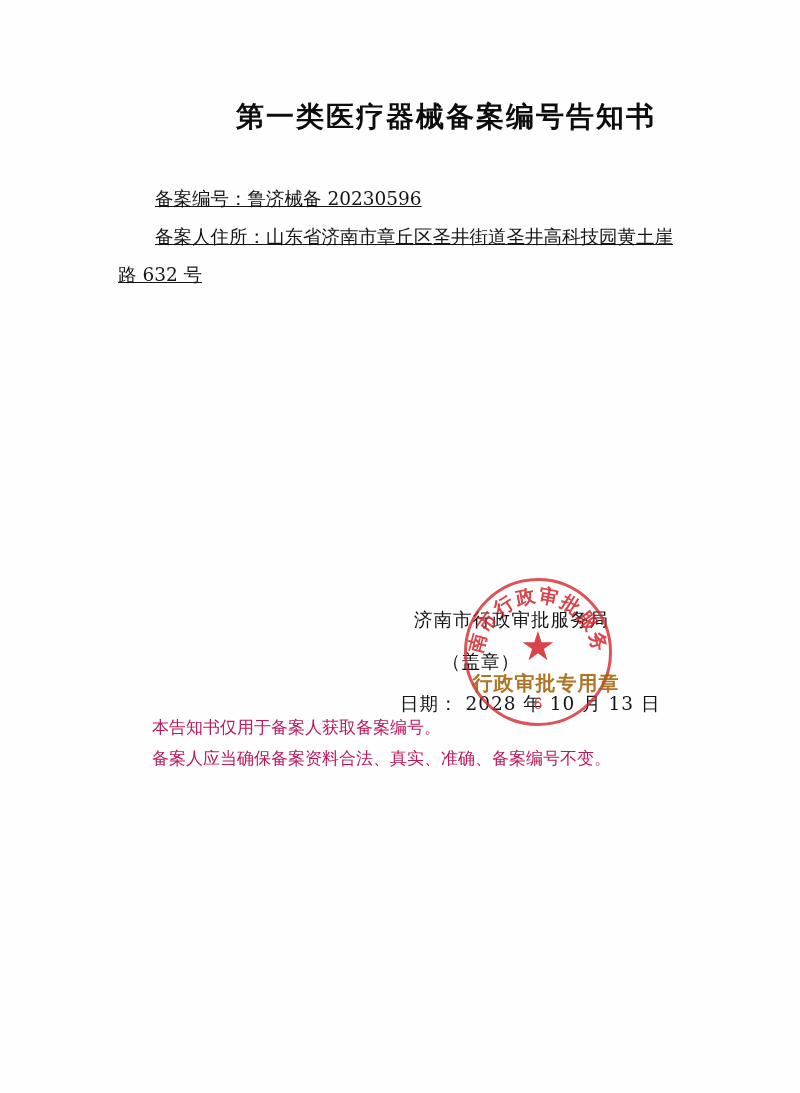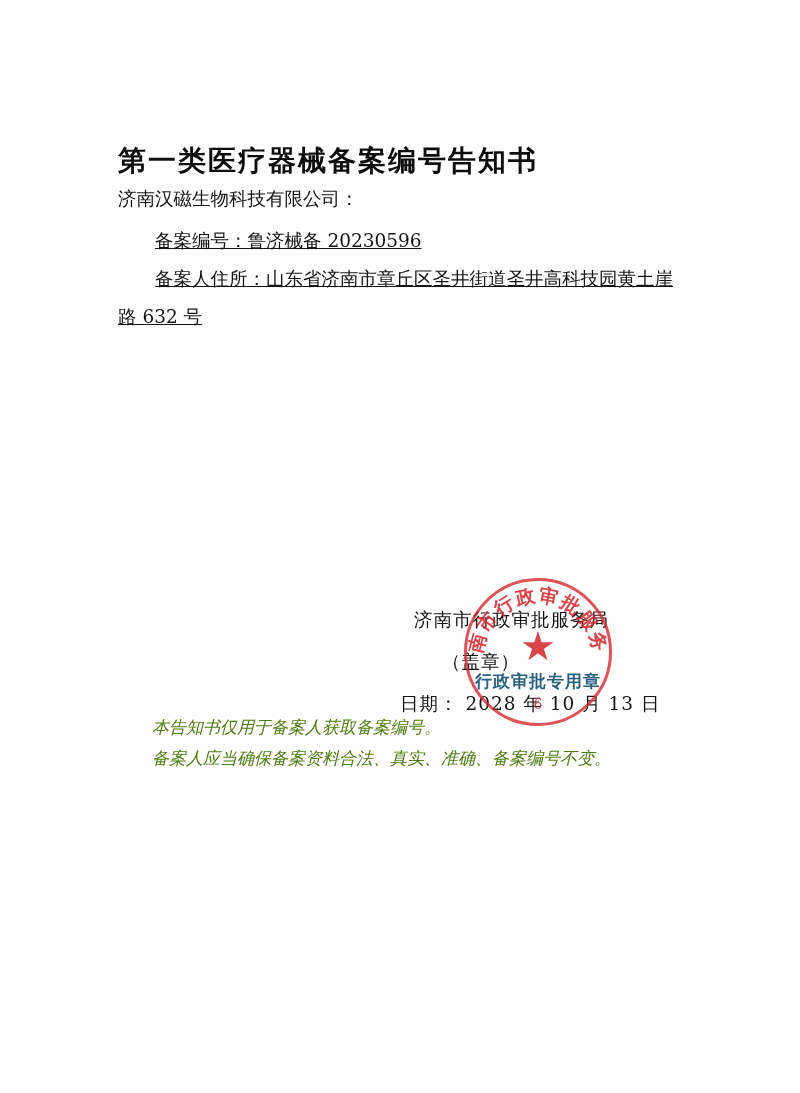--- a/index.html
+++ b/index.html
@@ -20,27 +20,26 @@
     width: 800px;
     height: 1093px;
     background: #fefefe;
   }
 
   .doc-title {
     position: absolute;
     top: 98px;
     left: 0;
     width: 656px;
-    text-align: center;
+    text-align: right;
     font-size: 28px;
     font-weight: bold;
     letter-spacing: 2px;
     font-family: "DejaVu Serif", "Liberation Serif", serif;
     color: #0d0d0d;
-    margin-top: 44px;
   }
 
   .body-block {
     position: absolute;
     top: 180px;
     left: 118px;
     width: 564px;
     font-size: 18.5px;
     line-height: 38px;
     color: #141414;
@@ -118,26 +117,26 @@
   .seal .arc text {
     fill: #d2242a;
     font-family: "DejaVu Serif", "Liberation Serif", serif;
     font-size: 19px;
     font-weight: bold;
     opacity: 0.85;
     letter-spacing: 2px;
   }
   .seal .bottom-text {
     position: absolute;
-    left: 0;
+    left: 8px;
     top: 92px;
     width: 148px;
     text-align: center;
-    color: #0c4a6e;
-    font-size: 17px;
+    color: #a16207;
+    font-size: 20px;
     font-weight: bold;
     letter-spacing: 1px;
     opacity: 0.88;
   }
   .seal .seal-num {
     position: absolute;
     left: 0;
     top: 118px;
     width: 148px;
     text-align: center;
@@ -146,38 +145,36 @@
     opacity: 0.85;
   }
 
   .notes {
     position: absolute;
     top: 712px;
     left: 118px;
     width: 564px;
     font-size: 17px;
     line-height: 31px;
-    color: #4d7c0f;
-    font-style: italic;
+    color: #be185d;
   }
   .notes p {
     margin: 0;
     text-indent: 2em;
     text-align: justify;
   }
 </style>
 </head>
 <body>
 
 <div class="page">
 
   <div class="doc-title">第一类医疗器械备案编号告知书</div>
 
   <div class="body-block">
-    <p class="addressee">济南汉磁生物科技有限公司：</p>
     <p class="field-line">备案编号：鲁济械备 20230596</p>
     <p class="field-line">备案人住所：山东省济南市章丘区圣井街道圣井高科技园黄土崖路 632 号</p>
   </div>
 
   <div class="sig-block">
     <p class="sig-org">济南市行政审批服务局</p>
     <p class="sig-seal-note">（盖章）</p>
     <p class="sig-date">日期： 2028 年 10 月 13 日</p>
   </div>
 

